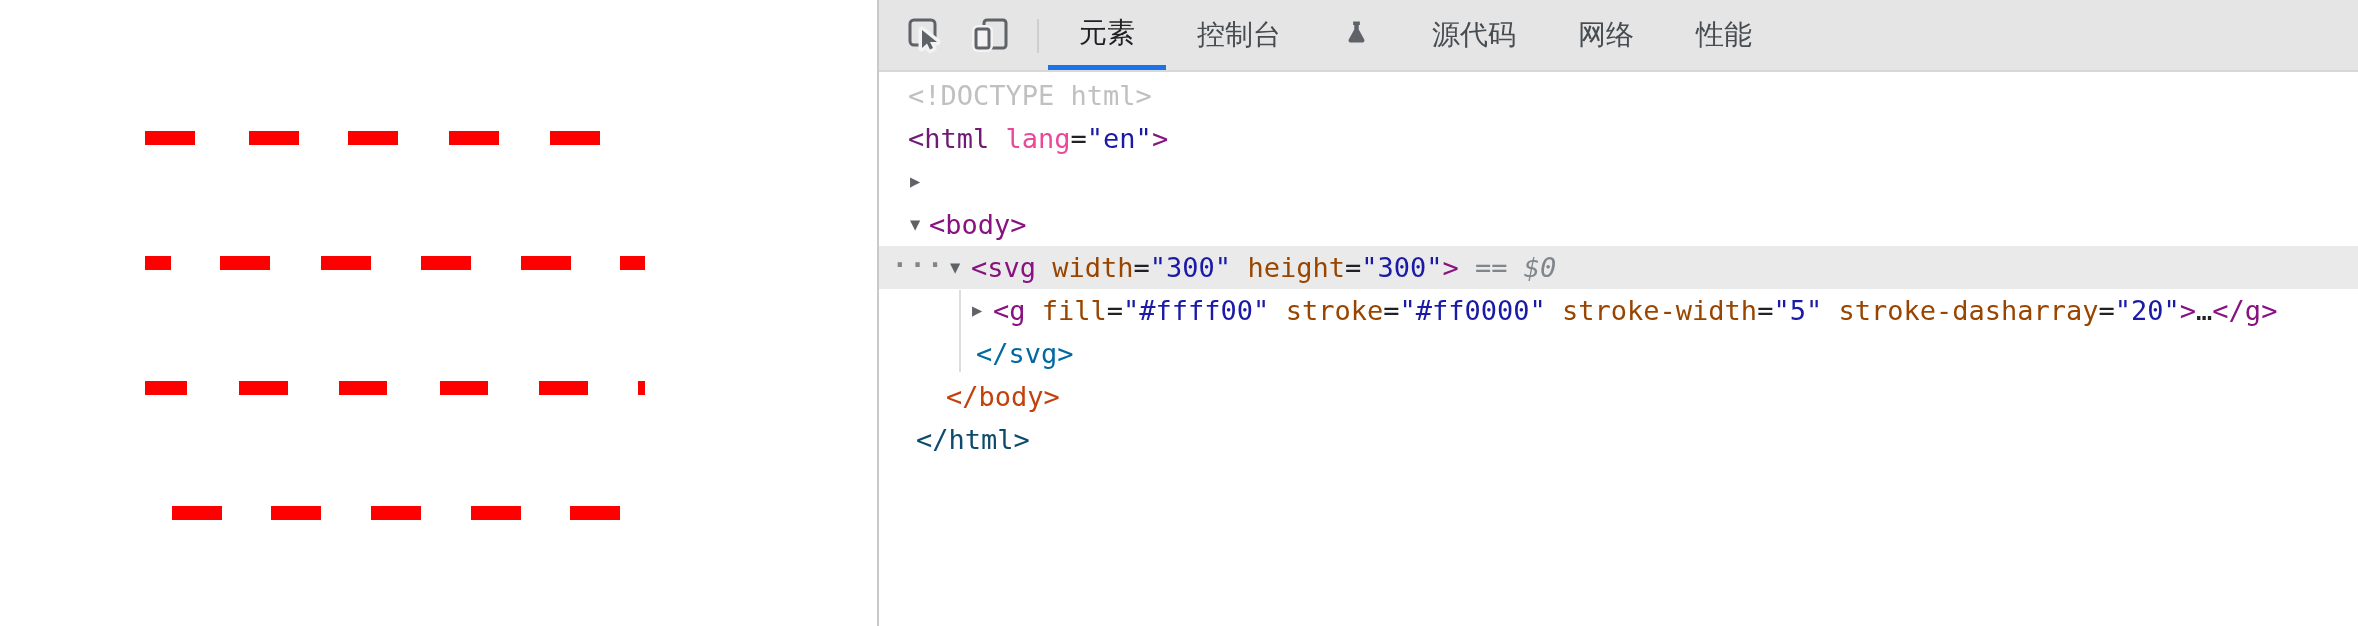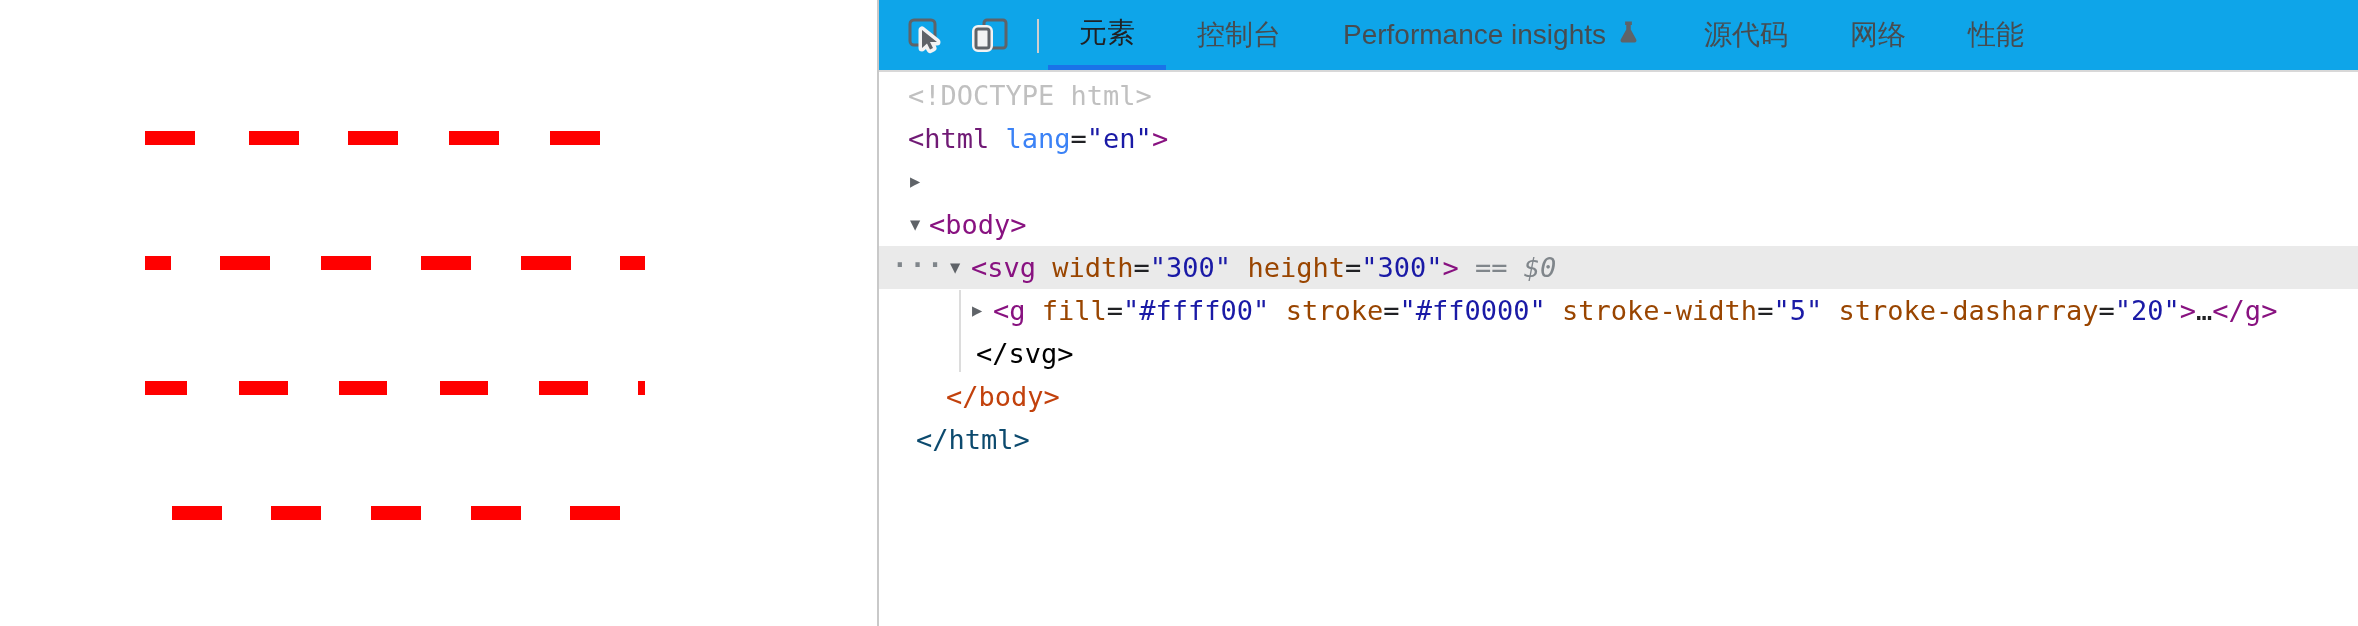--- a/index.html
+++ b/index.html
@@ -8,21 +8,21 @@
 
   
   .preview { position:absolute; left:0; top:0; width:877px; height:626px; background:#ffffff; }
   .dash { position:absolute; }
 
   
   .divider { position:absolute; left:877px; top:0; width:2px; height:626px; background:#c9c9c9; }
 
   
   .devtools { position:absolute; left:879px; top:0; width:1479px; height:626px; background:#ffffff; }
-  .toolbar { position:absolute; left:0; top:0; right:0; height:70px; background:#0ea5e9; border-bottom:2px solid #d8d8d8; }
+  .toolbar { position:absolute; left:0; top:0; right:0; height:70px; background:#e5e5e5; border-bottom:2px solid #d8d8d8; }
   .tb-icon { position:absolute; top:15px; width:40px; height:40px; cursor:pointer; }
   .tb-icon svg { width:40px; height:40px; display:block; }
   #icon-inspect { left:26px; }
   #icon-device  { left:92px; }
   .tb-sep { position:absolute; left:158px; top:19px; width:2px; height:34px; background:#cfcfcf; }
   .tabs { position:absolute; left:169px; top:0; height:70px; display:flex; }
   .tab { display:flex; align-items:center; gap:9px; padding:0 31px; height:70px;
          box-sizing:border-box; font-size:28px; color:#474c50; white-space:nowrap; cursor:pointer; }
   .tab.active { border-bottom:5px solid #1a73e8; color:#202124; }
   .tab .flask svg { width:27px; height:30px; display:block; }
@@ -88,21 +88,20 @@
       </div>
       <div class="tb-sep"></div>
       <div class="tabs" id="tabs">
           <div class="tab active" style="border-bottom-color: rgb(26, 115, 232);">
             <span>元素</span>
           </div>
           <div class="tab">
             <span>控制台</span>
           </div>
           <div class="tab">
-            <span>Performance insights</span>
             <span class="flask">
               <svg viewBox="0 0 24 26">
                 <path fill="#5f6368" d="M9 1h6v3h-1v4.2l4.9 8.9c.6 1.2-.2 2.6-1.5 2.6H6.6c-1.3 0-2.1-1.4-1.5-2.6L10 8.2V4H9z"></path>
               </svg>
             </span>
           </div>
           <div class="tab">
             <span>源代码</span>
           </div>
           <div class="tab">
@@ -113,40 +112,40 @@
           </div>
         </div>
     </div>
 
     <div class="code" id="code">
       <div class="guide"></div>
     <div class="line" style="top: 2px;">
           <span class="txt" style="left: 29px;"><span class="tk-doctype" style="color: rgb(192, 192, 192);">&lt;!DOCTYPE html&gt;</span></span>
         </div>
         <div class="line" style="top: 45px;">
-          <span class="txt" style="left: 29px;"><span class="tk-tag" style="color: #701a75;">&lt;html </span><span class="tk-attr" style="color: #3b82f6;">lang</span><span class="tk-eq" style="color: rgb(32, 33, 36);">=</span><span class="tk-val" style="color: rgb(26, 26, 166);">"en"</span><span class="tk-tag" style="color: rgb(136, 18, 128);">&gt;</span></span>
+          <span class="txt" style="left: 29px;"><span class="tk-tag" style="color: #701a75;">&lt;html </span><span class="tk-attr" style="color: #ec4899;">lang</span><span class="tk-eq" style="color: rgb(32, 33, 36);">=</span><span class="tk-val" style="color: rgb(26, 26, 166);">"en"</span><span class="tk-tag" style="color: rgb(136, 18, 128);">&gt;</span></span>
         </div>
         <div class="line" style="top: 88px;">
           <span class="arrow" style="left: 31px;">▶</span>
         </div>
         <div class="line" style="top: 131px;">
           <span class="arrow" style="left: 31px;">▼</span>
           <span class="txt" style="left: 50px;"><span class="tk-tag" style="color: rgb(136, 18, 128);">&lt;body&gt;</span></span>
         </div>
         <div class="line hl" style="top: 174px; background: rgb(234, 234, 234);">
           <span class="dots">···</span>
           <span class="arrow" style="left: 71px;">▼</span>
           <span class="txt" style="left: 92px;"><span class="tk-tag" style="color: rgb(136, 18, 128);">&lt;svg </span><span class="tk-attr" style="color: rgb(153, 69, 0);">width</span><span class="tk-eq" style="color: rgb(32, 33, 36);">=</span><span class="tk-val" style="color: rgb(26, 26, 166);">"300"</span><span class="tk-plain" style="color: rgb(32, 33, 36);"> </span><span class="tk-attr" style="color: rgb(153, 69, 0);">height</span><span class="tk-eq" style="color: rgb(32, 33, 36);">=</span><span class="tk-val" style="color: rgb(26, 26, 166);">"300"</span><span class="tk-tag" style="color: rgb(136, 18, 128);">&gt;</span><span class="tk-meta" style="color: rgb(128, 134, 139);"> == $0</span></span>
         </div>
         <div class="line" style="top: 217px;">
           <span class="arrow" style="left: 93px;">▶</span>
           <span class="txt" style="left: 114px;"><span class="tk-tag" style="color: rgb(136, 18, 128);">&lt;g </span><span class="tk-attr" style="color: rgb(153, 69, 0);">fill</span><span class="tk-eq" style="color: rgb(32, 33, 36);">=</span><span class="tk-val" style="color: rgb(26, 26, 166);">"#ffff00"</span><span class="tk-plain" style="color: rgb(32, 33, 36);"> </span><span class="tk-attr" style="color: rgb(153, 69, 0);">stroke</span><span class="tk-eq" style="color: rgb(32, 33, 36);">=</span><span class="tk-val" style="color: rgb(26, 26, 166);">"#ff0000"</span><span class="tk-plain" style="color: rgb(32, 33, 36);"> </span><span class="tk-attr" style="color: rgb(153, 69, 0);">stroke-width</span><span class="tk-eq" style="color: rgb(32, 33, 36);">=</span><span class="tk-val" style="color: rgb(26, 26, 166);">"5"</span><span class="tk-plain" style="color: rgb(32, 33, 36);"> </span><span class="tk-attr" style="color: rgb(153, 69, 0);">stroke-dasharray</span><span class="tk-eq" style="color: rgb(32, 33, 36);">=</span><span class="tk-val" style="color: rgb(26, 26, 166);">"20"</span><span class="tk-tag" style="color: rgb(136, 18, 128);">&gt;</span><span class="tk-txt" style="color: rgb(32, 33, 36);">…</span><span class="tk-tag" style="color: rgb(136, 18, 128);">&lt;/g&gt;</span></span>
         </div>
         <div class="line" style="top: 260px;">
-          <span class="txt" style="left: 97px;"><span class="tk-tag" style="color: #000000;">&lt;/svg&gt;</span></span>
+          <span class="txt" style="left: 97px;"><span class="tk-tag" style="color: #0369a1;">&lt;/svg&gt;</span></span>
         </div>
         <div class="line" style="top: 303px;">
           <span class="txt" style="left: 67px;"><span class="tk-tag" style="color: #c2410c;">&lt;/body&gt;</span></span>
         </div>
         <div class="line" style="top: 346px;">
           <span class="txt" style="left: 37px;"><span class="tk-tag" style="color: #0c4a6e;">&lt;/html&gt;</span></span>
         </div>
       </div>
 
   </div>

